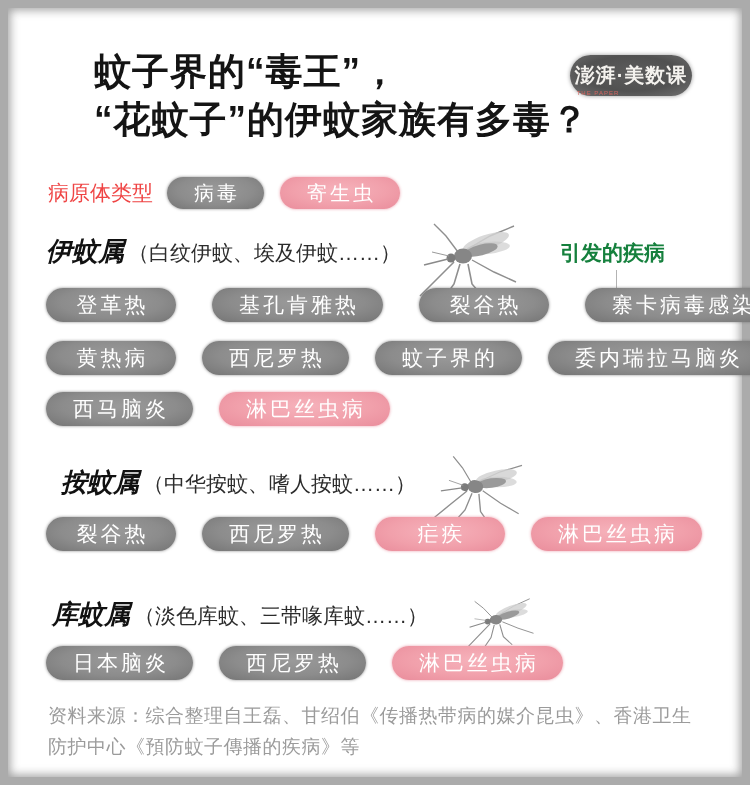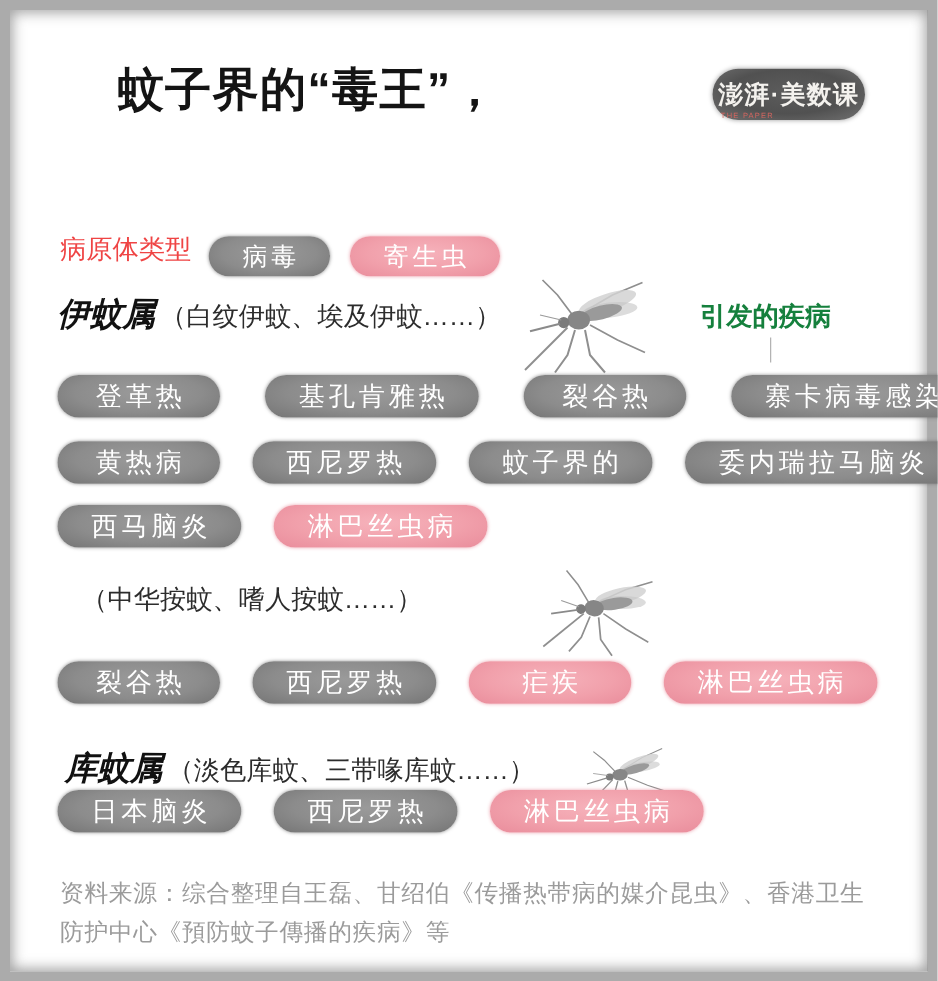--- a/index.html
+++ b/index.html
@@ -35,21 +35,21 @@
   
   .legend{position:absolute;left:40px;top:169px;display:flex;align-items:center;}
   .legend-label{font-size:21px;color:#ef4444;margin-right:14px;}
   .legend .pill{height:32px;font-size:20px;min-width:84px;}
   .legend .pill + .pill{margin-left:16px;}
   
   .pill{
     display:inline-flex;align-items:center;justify-content:center;
     height:34px;border-radius:18px;padding:0 24px;min-width:130px;
     box-sizing:border-box;color:#ffffff;font-size:21px;letter-spacing:3px;
-    text-indent:3px;white-space:nowrap;margin-top:12px;
+    text-indent:3px;white-space:nowrap;
   }
   .pill.virus{
     background:radial-gradient(ellipse at 50% 42%,#9a9a9a 0%,var(--virus-pill,#8c8c8c) 55%,#747474 100%);
     box-shadow:0 0 3px rgba(110,110,110,.8);
   }
   .pill.parasite{
     background:radial-gradient(ellipse at 50% 42%,#f6b2bb 0%,var(--parasite-pill,#f1a0ab) 55%,#e98c9b 100%);
     box-shadow:0 0 3px rgba(233,150,163,.9);
   }
   
@@ -61,21 +61,21 @@
   #sec3-header{left:44px;top:589px;}
   
   .callout{position:absolute;left:552px;top:231px;font-size:21px;font-weight:800;color:#15803d;}
   .callout-line{position:absolute;left:608px;top:262px;width:1px;height:20px;background:#b3b3b3;}
   
   .pill-row{position:absolute;left:38px;display:flex;gap:26px;}
   #sec1-row1{top:280px;gap:36px;}
   #sec1-row2{top:333px;}
   #sec1-row3{top:384px;}
   #sec2-row1{top:509px;}
-  #sec3-row1{top:612px;}
+  #sec3-row1{top:638px;}
   
   .mosquito{position:absolute;}
   #mosquito-1{left:396px;top:202px;width:124px;height:90px;}
   #mosquito-2{left:418px;top:438px;width:104px;height:80px;transform:rotate(6deg);}
   #mosquito-3{left:436px;top:580px;width:108px;height:62px;transform:rotate(-4deg) scaleY(.9);}
   
   .source{
     position:absolute;left:40px;top:692px;width:660px;
     font-size:19px;line-height:31px;color:var(--source-gray,#9b9b9b);
     letter-spacing:.5px;
@@ -107,20 +107,21 @@
       <line x1="42" y1="49" x2="18" y2="55" stroke="#8a8a8a" stroke-width="1.6"></line>
       <line x1="43" y1="46" x2="26" y2="42" stroke="#9a9a9a" stroke-width="1"></line>
     </g>
   </defs>
 </svg>
 
 <div class="card">
 
   <div class="title">
     <div>蚊子界的“毒王”，</div>
+    <div>“花蚊子”的伊蚊家族有多毒？</div>
   </div>
 
   <div class="logo">
     <span class="cal">
       <span>澎湃·美数课</span>
       <span class="sub">THE PAPER</span>
     </span>
   </div>
 
   <div class="legend">
@@ -149,20 +150,21 @@
       <span class="pill virus">西尼罗热</span>
       <span class="pill virus">蚊子界的</span>
       <span class="pill virus">委内瑞拉马脑炎</span>
     </div>
   <div id="sec1-row3" class="pill-row">
       <span class="pill virus">西马脑炎</span>
       <span class="pill parasite">淋巴丝虫病</span>
     </div>
 
   <div id="sec2-header" class="sec-header">
+    <span class="sec-genus">按蚊属</span>
     <span class="sec-examples">（中华按蚊、嗜人按蚊……）</span>
   </div>
   <svg id="mosquito-2" class="mosquito" viewBox="0 0 120 90">
       <use href="#mosquito-shape"></use>
     </svg>
   <div id="sec2-row1" class="pill-row">
       <span class="pill virus">裂谷热</span>
       <span class="pill virus">西尼罗热</span>
       <span class="pill parasite">疟疾</span>
       <span class="pill parasite">淋巴丝虫病</span>

